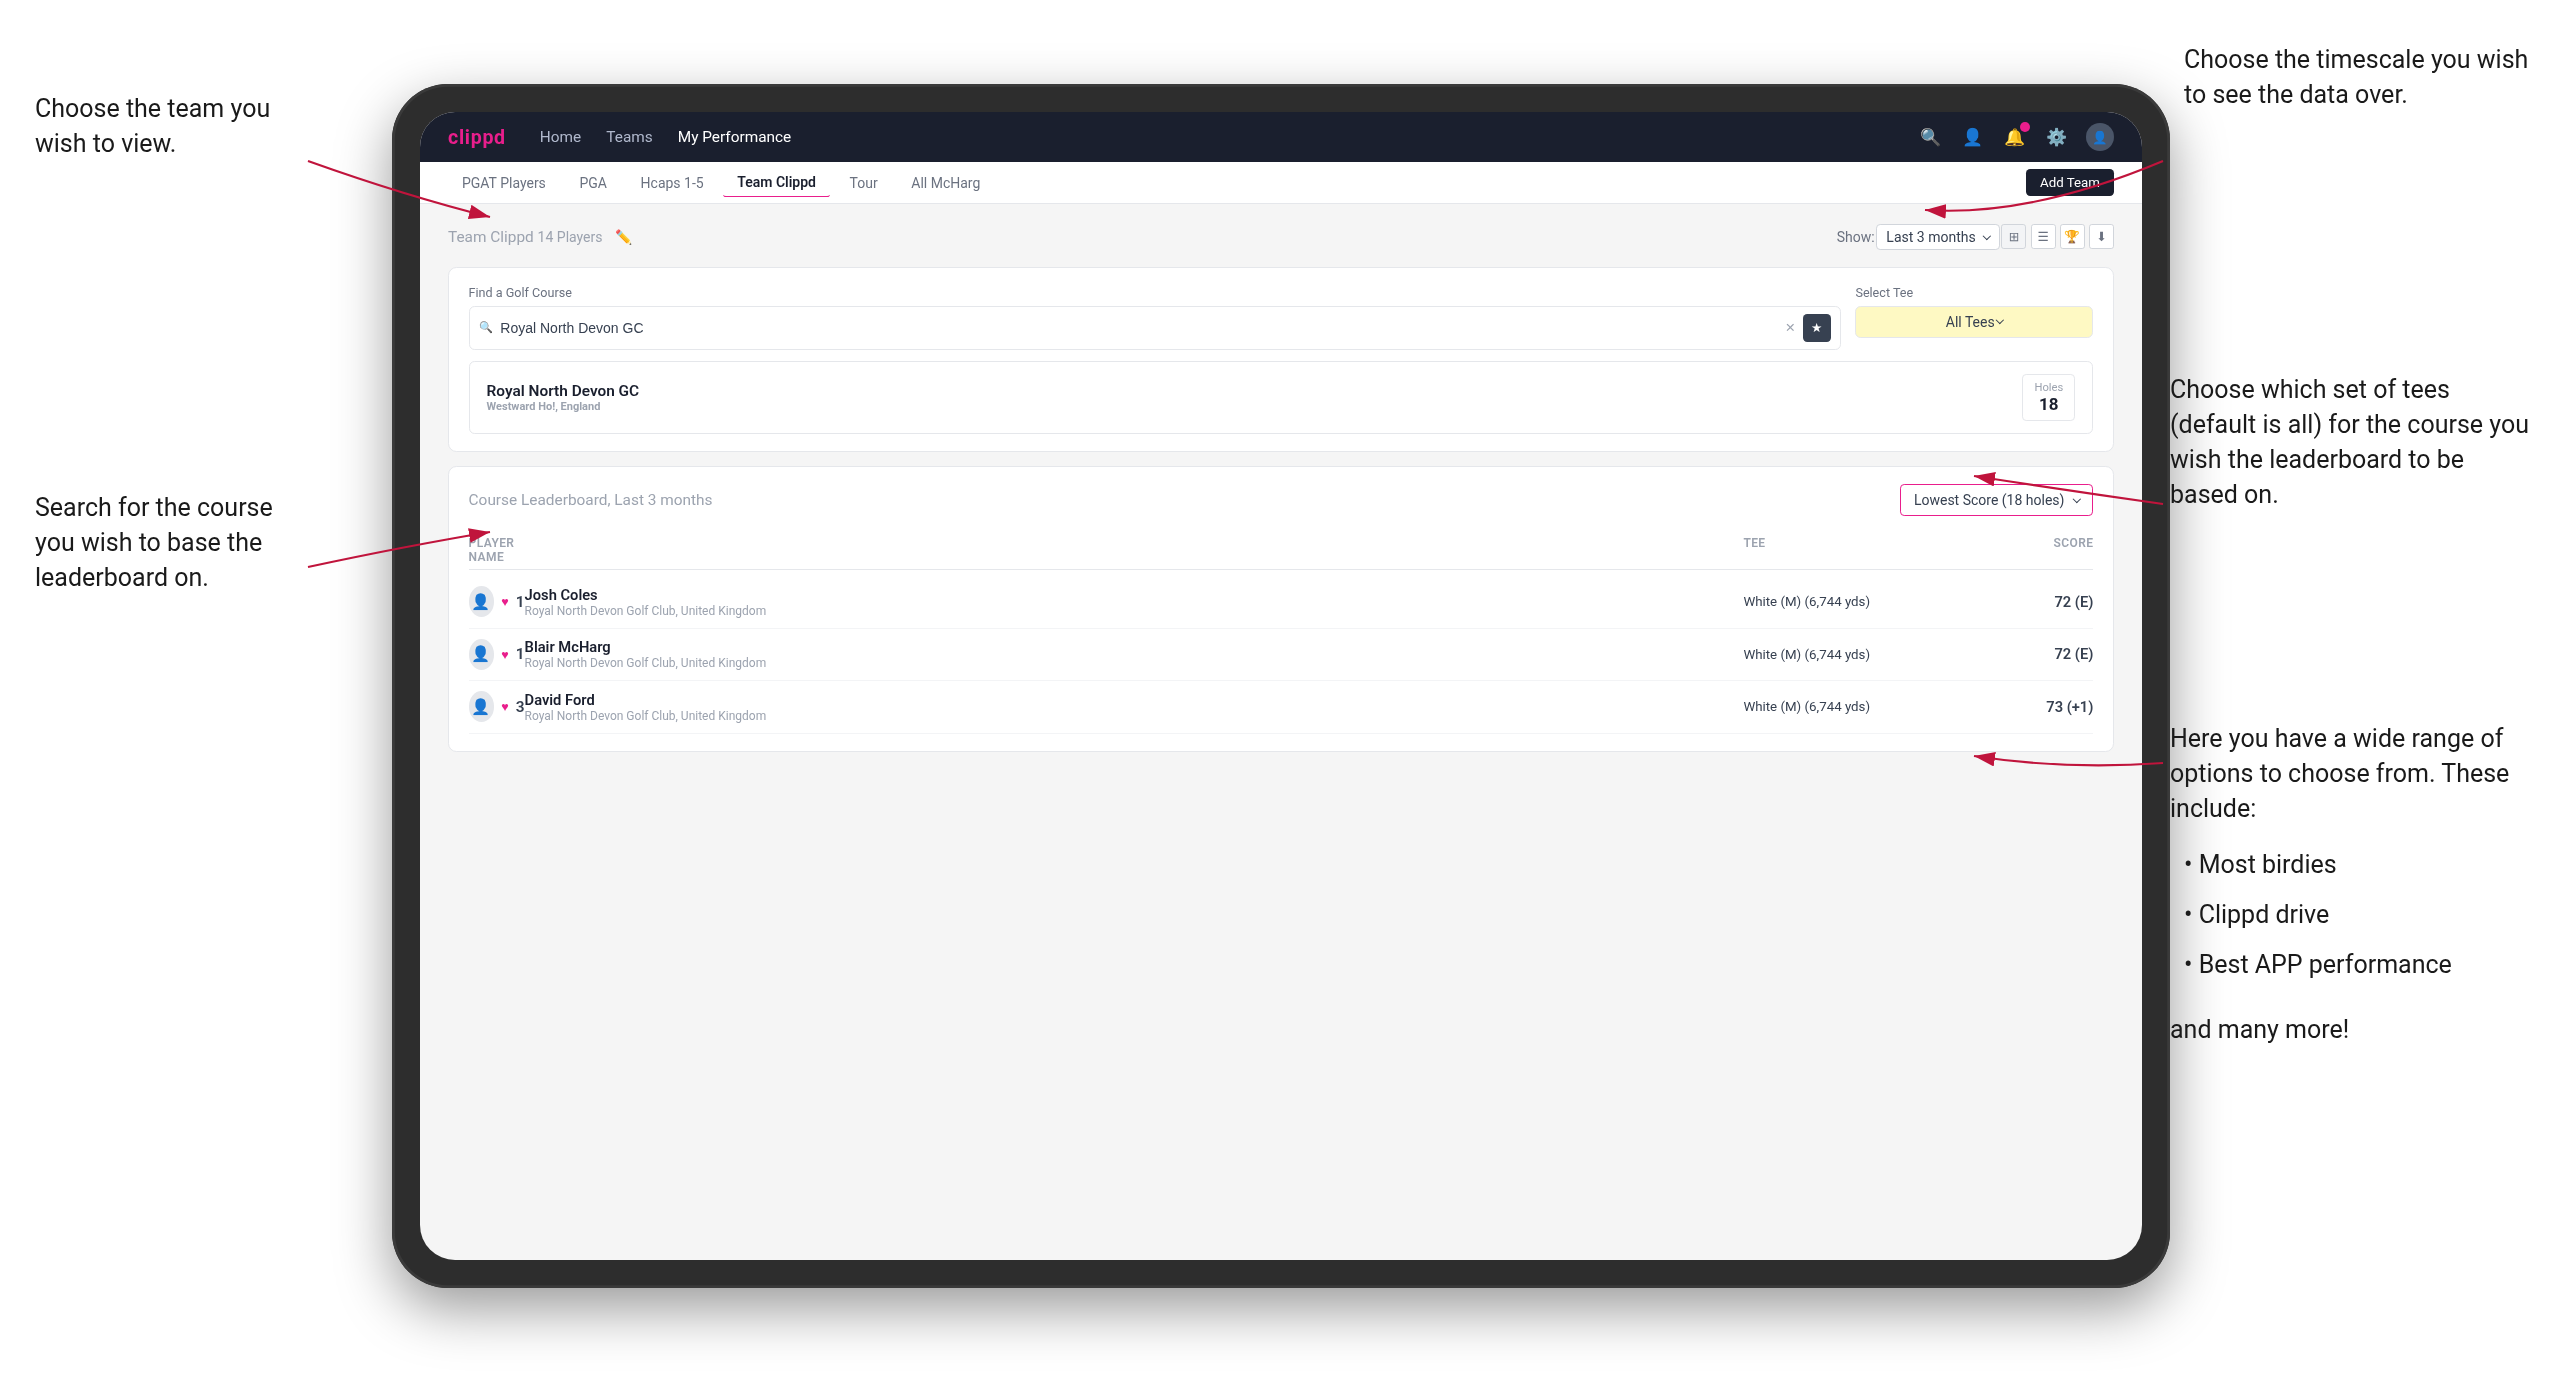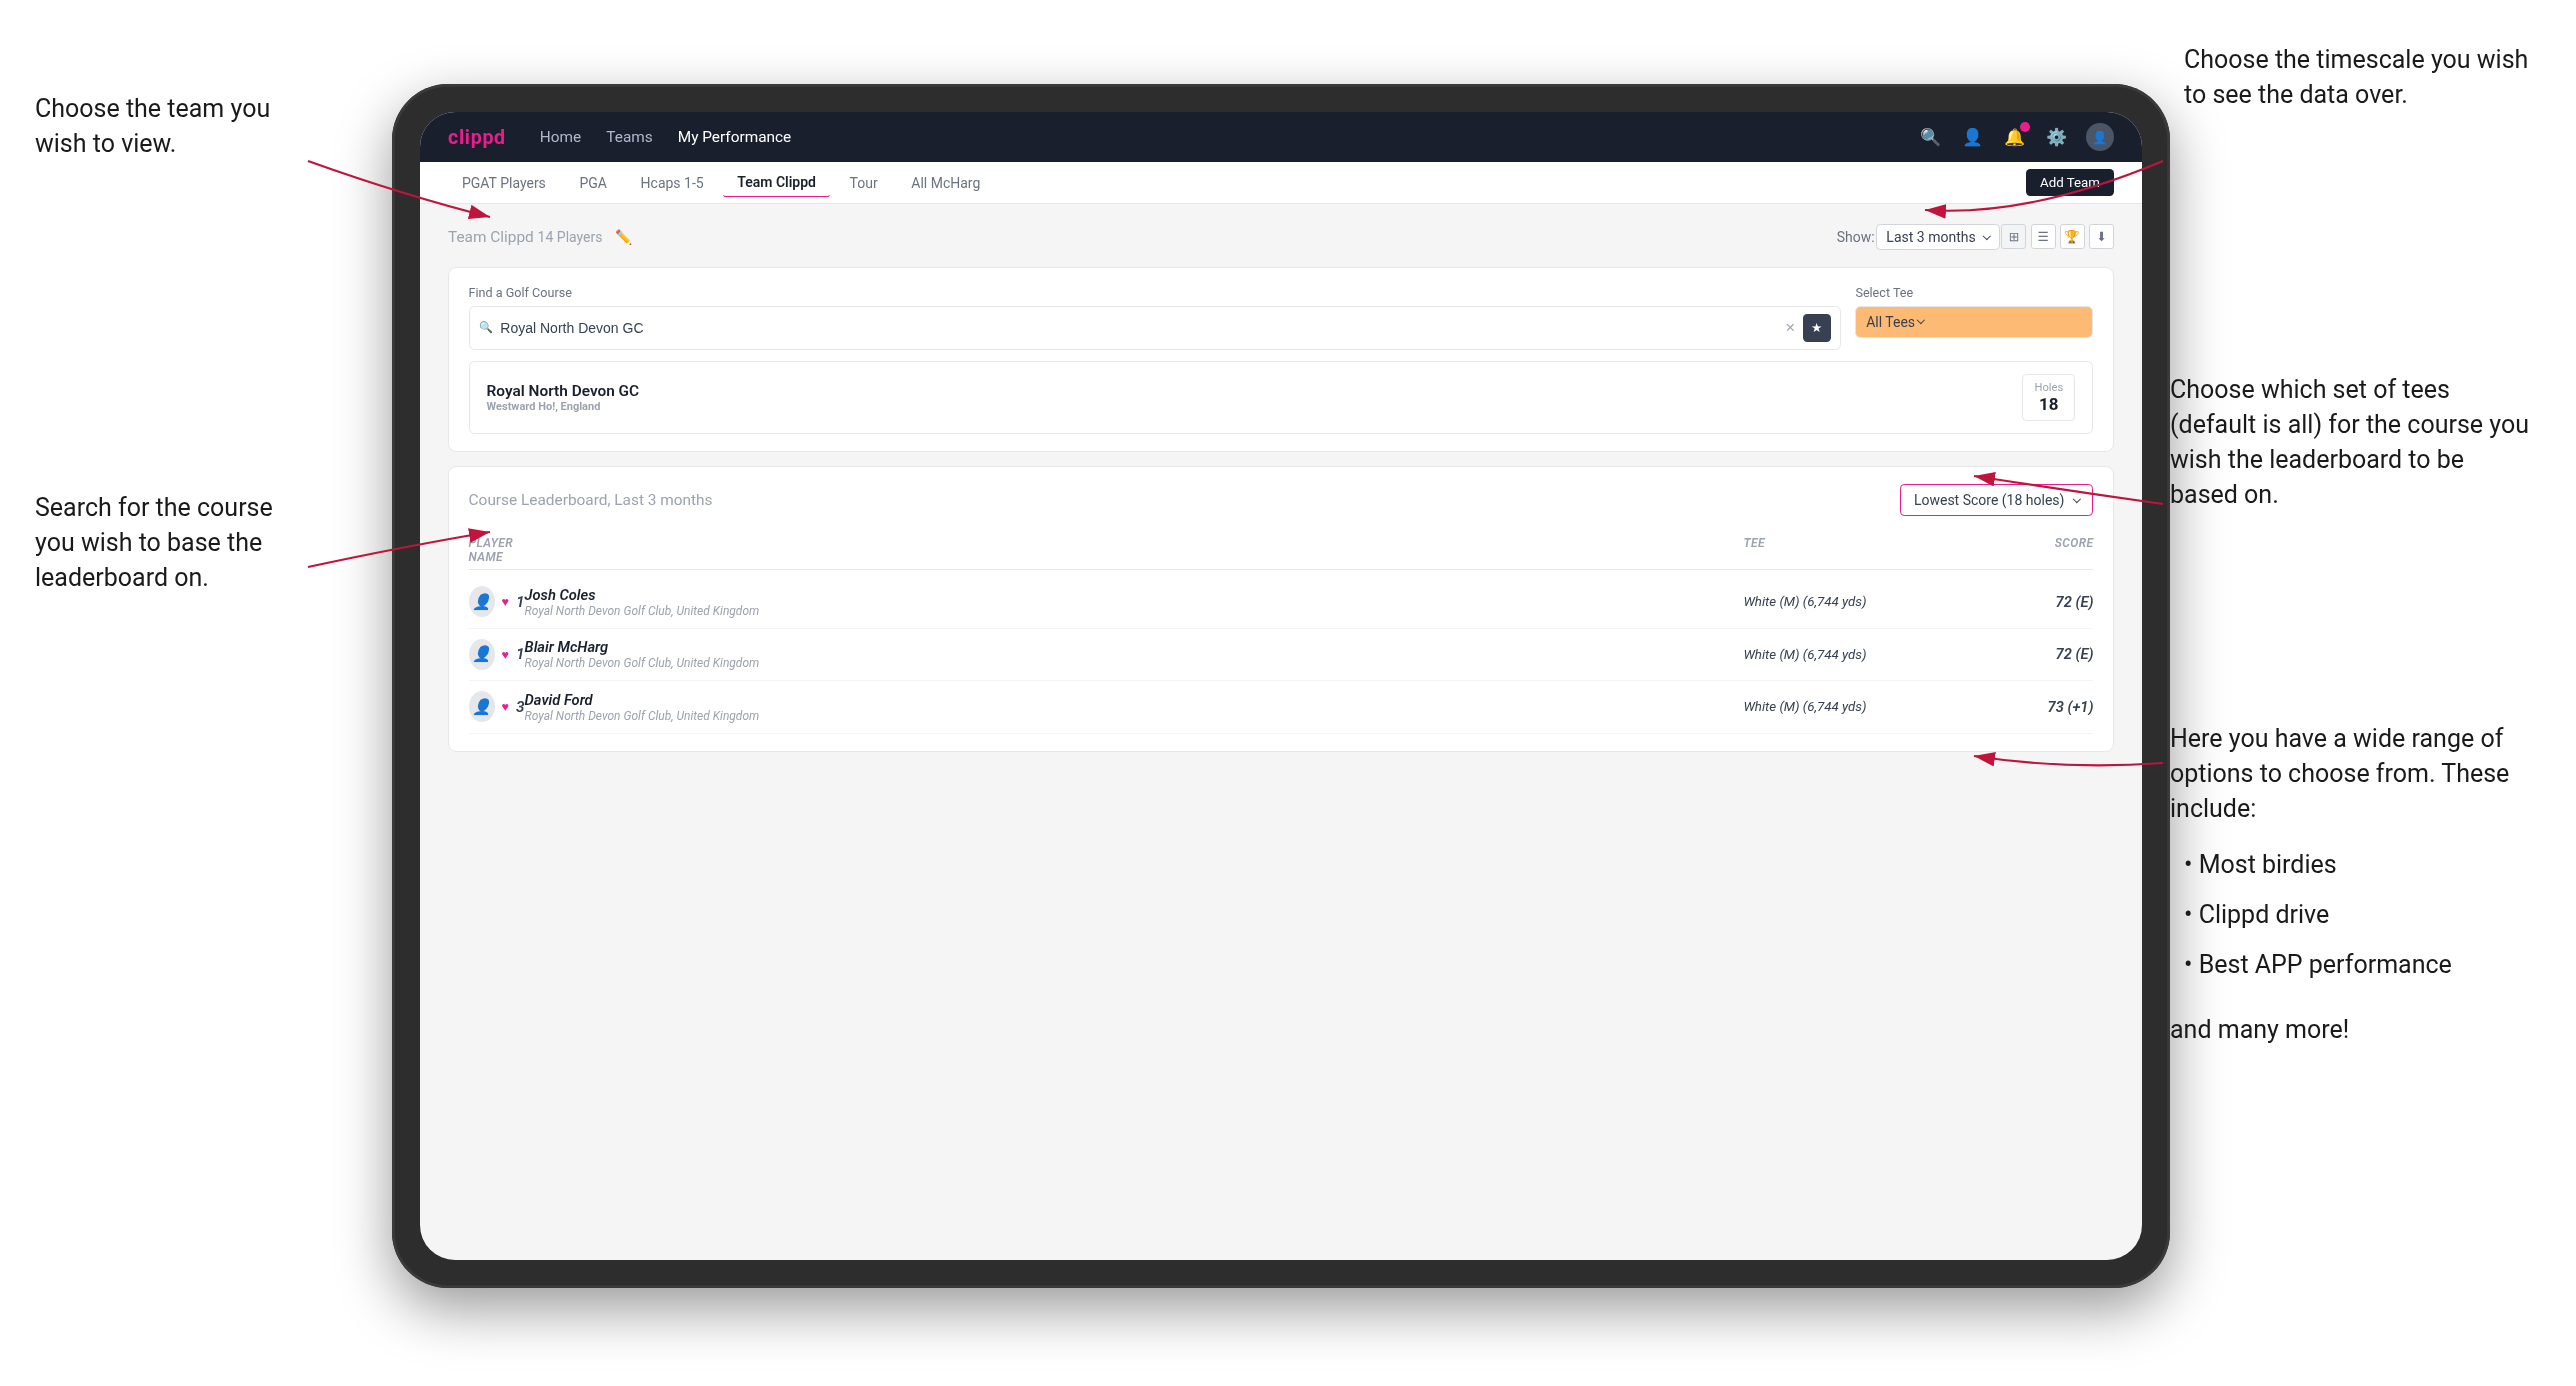--- a/index.html
+++ b/index.html
@@ -316,25 +316,25 @@
     .tee-group {
       width: 238px;
     }
 
     .tee-select {
       border: 0.7px solid #e5e7eb;
       border-radius: 5.6px;
       padding: 7px 9.8px;
       font-size: 14px;
       color: #374151;
-      background: #fdba74;
+      background: #fef9c3;
       width: 100%;
       display: flex;
       align-items: center;
-      justify-content: flex-start;
+      justify-content: center;
       cursor: pointer;
     }
 
     
     .course-result {
       background: white;
       border: 0.7px solid #e5e7eb;
       border-radius: 5.6px;
       padding: 12.6px 17px;
       margin-top: 11.2px;
@@ -409,21 +409,20 @@
       display: flex;
       align-items: center;
       gap: 7px;
       cursor: pointer;
       background: white;
     }
 
     
     .lb-table {
       width: 100%;
-      font-style: italic;
     }
 
     .lb-table-header {
       display: grid;
       grid-template-columns: 56px 1fr 210px 140px;
       padding: 5.6px 0;
       border-bottom: 0.7px solid #e5e7eb;
       margin-bottom: 5.6px;
     }
 

